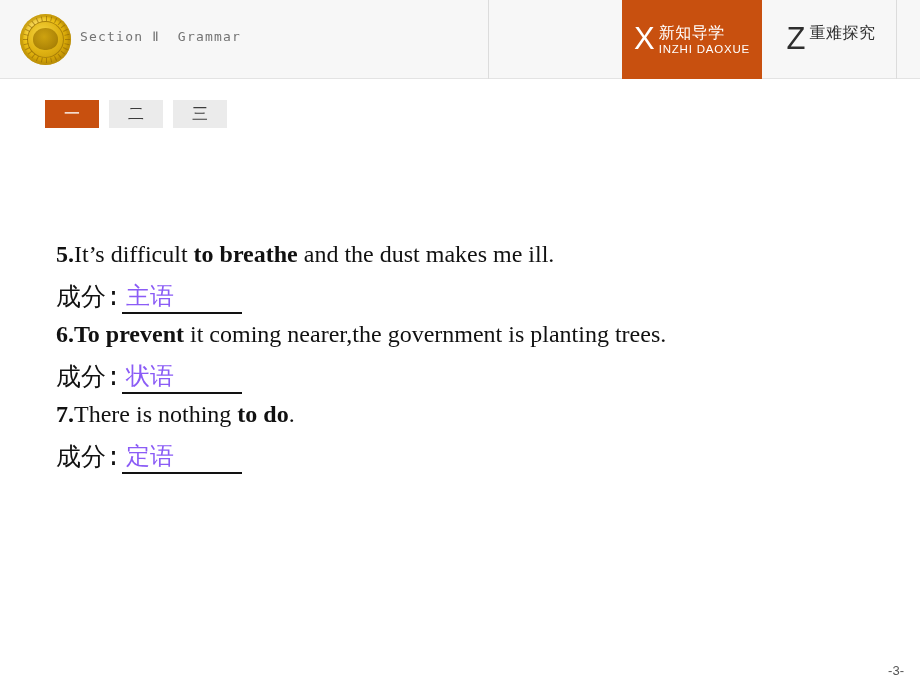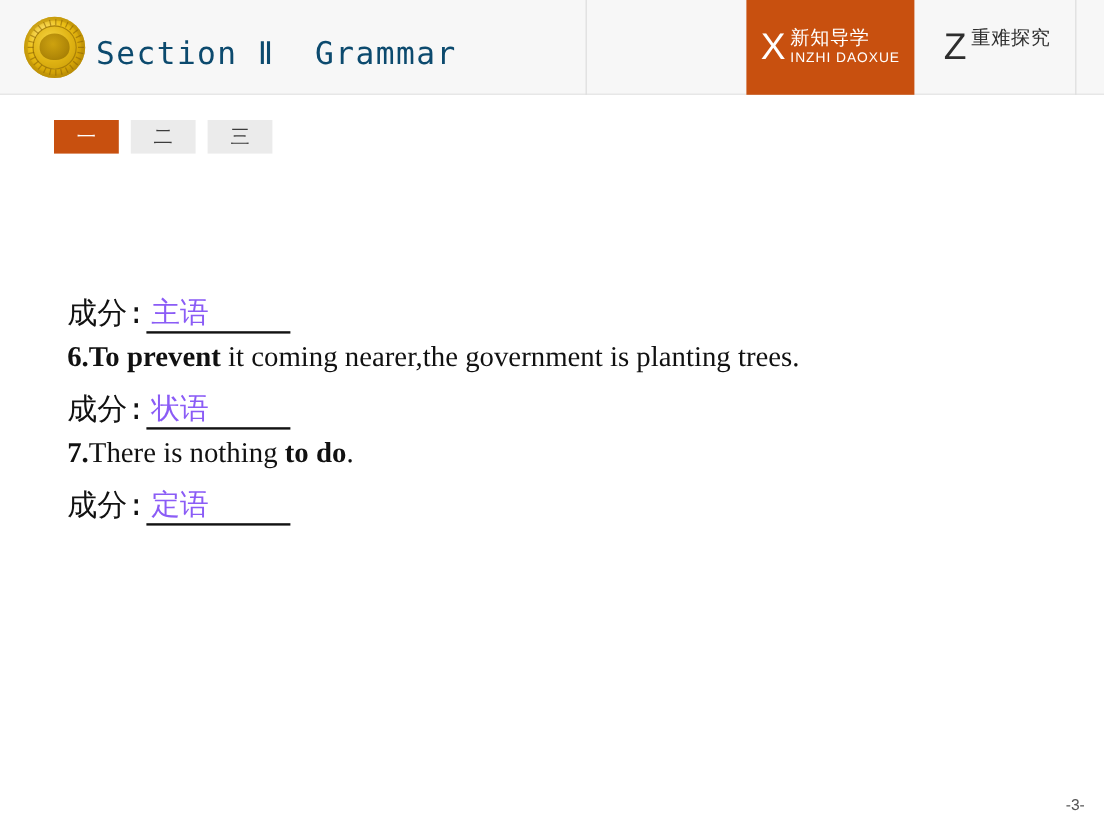--- a/index.html
+++ b/index.html
@@ -75,23 +75,23 @@
     width: 1px; height: 5px;
     background: rgba(140,100,5,.6);
     transform-origin: 0.5px 23.5px;
   }
 
   .header-title {
     position: absolute;
     left: 80px;
     top: 29px;
     font-family: "DejaVu Sans Mono", "Liberation Mono", monospace;
-    font-size: 26px;
+    font-size: 13px;
     letter-spacing: 1.2px;
-    color: #0c4a6e;
+    color: #737373;
     white-space: pre;
     text-align: right;
   }
 
   
   .badge {
     position: absolute;
     top: 0;
     height: 79px;
     display: flex;
@@ -298,20 +298,23 @@
 
   <div class="tabs">
     <button class="tab active">一</button>
     <button class="tab">二</button>
     <button class="tab">三</button>
   </div>
 
   <div class="content">
 
     <div class="qa-block">
+      <div class="question">
+        <span class="num">5.</span><span>It’s difficult </span><span class="bold">to breathe</span><span> and the dust makes me ill.</span>
+      </div>
       <div class="answer-row">
         <span class="answer-label">成分:</span>
         <span class="answer-blank">
           <span class="answer-text">主语</span>
         </span>
       </div>
     </div>
 
     <div class="qa-block">
       <div class="question">

